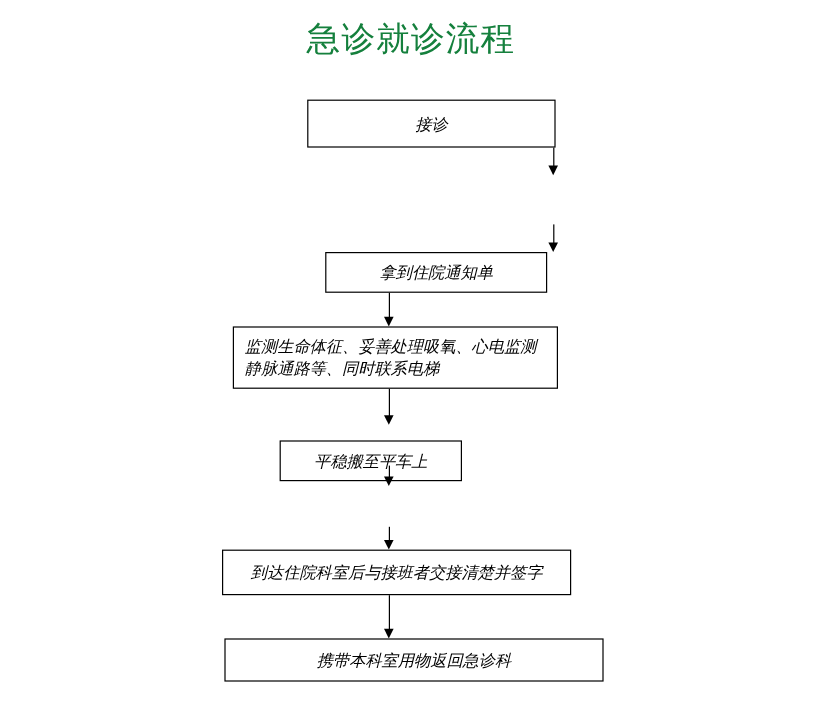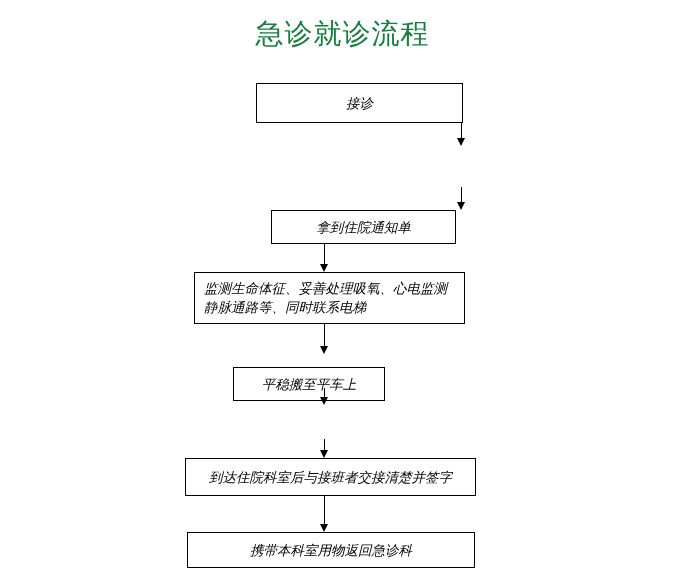--- a/index.html
+++ b/index.html
@@ -131,17 +131,17 @@
 
   <div class="node" style="left:185px; top:458px; width:291px; height:38px;">
     <span class="txt">到达住院科室后与接班者交接清楚并签字</span>
   </div>
 
   <div class="arrow" style="left:324px; top:496px; width:1px; height:36px;">
     <div class="shaft" style="height:29px;"></div>
     <div class="head" style="top:28px;"></div>
   </div>
 
-  <div class="node" style="left:187px; top:532px; width:288px; height:36px;text-align:right;">
+  <div class="node" style="left:187px; top:532px; width:316px; height:36px;text-align:right;">
     <span class="txt">携带本科室用物返回急诊科</span>
   </div>
 
 </div>
 
 </body></html>

